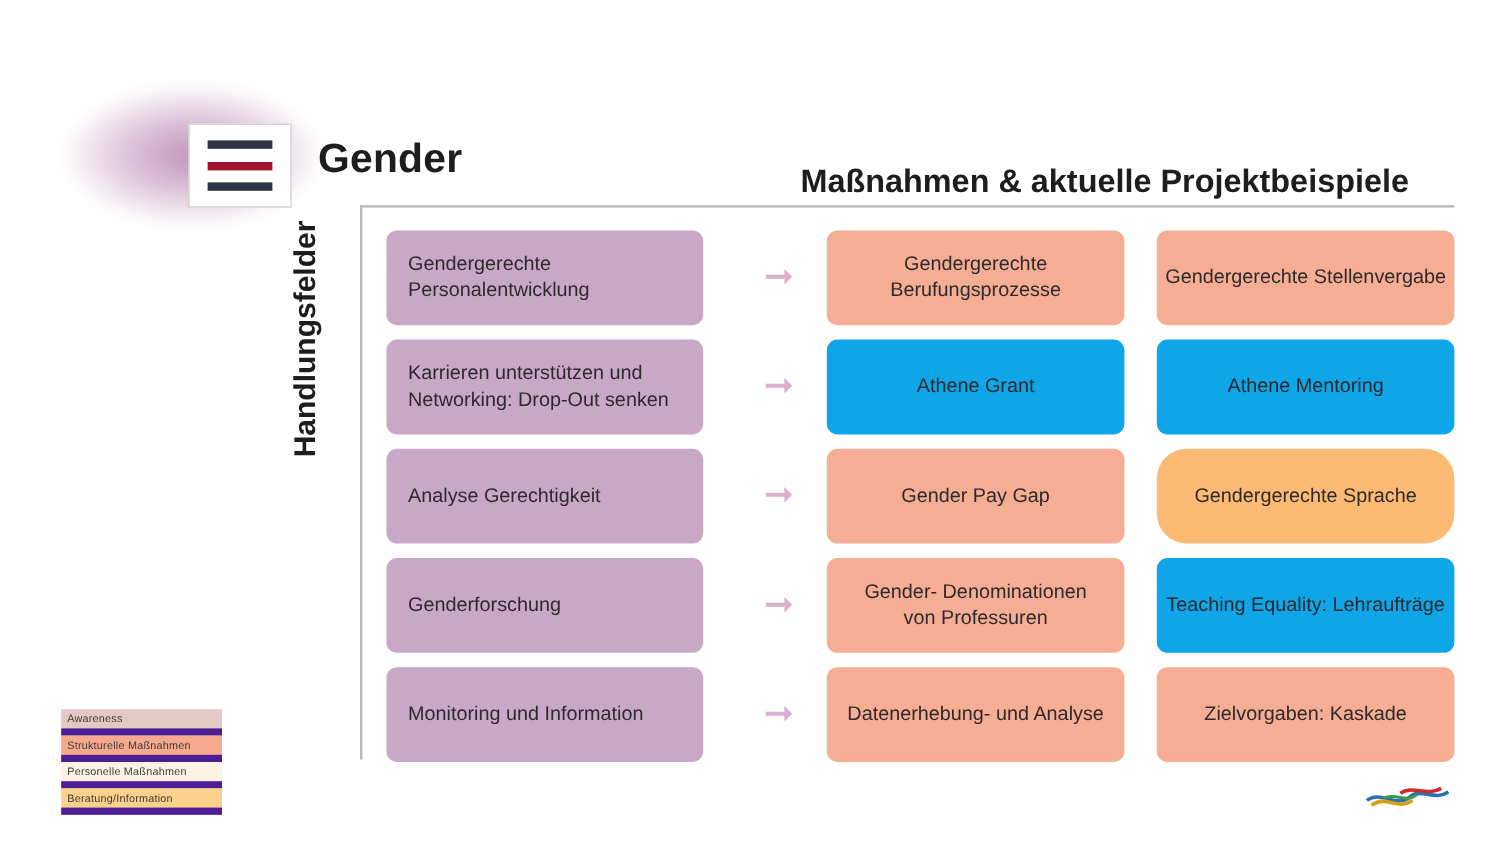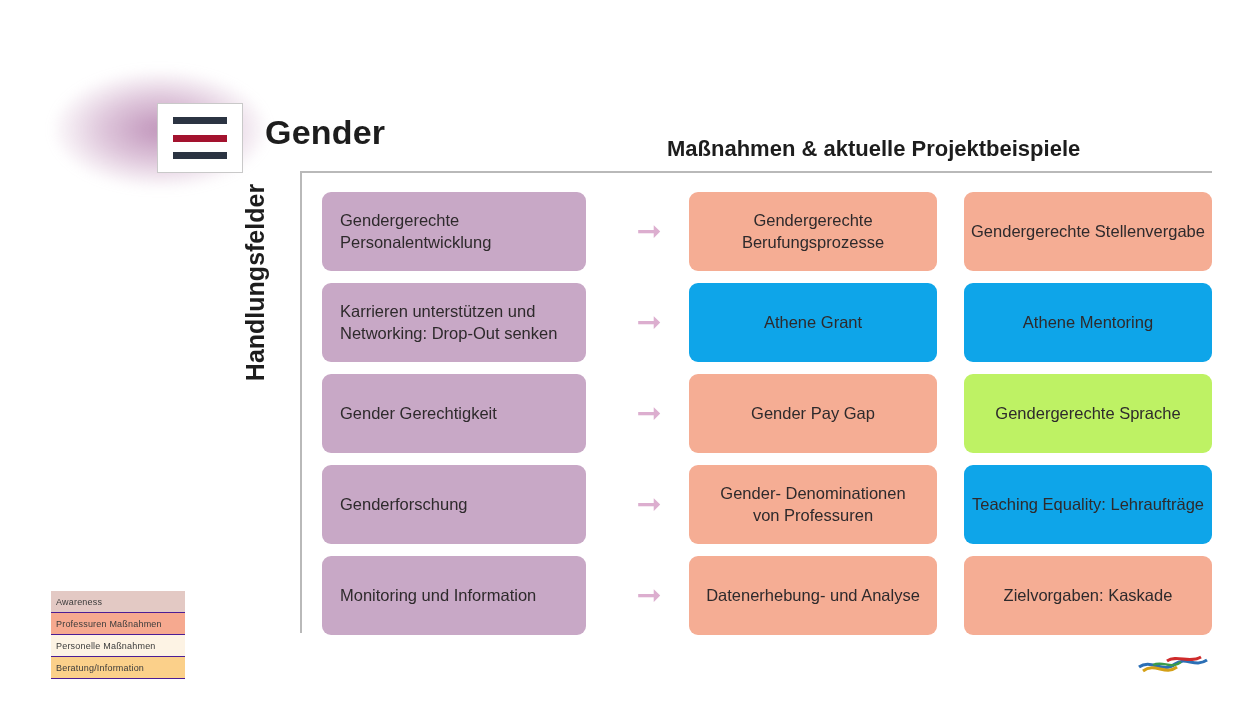--- a/index.html
+++ b/index.html
@@ -72,21 +72,21 @@
     top: 113px;
     font-size: 34px;
     font-weight: bold;
     color: #1d1d1d;
     letter-spacing: .2px;
   }
   .title-right {
     position: absolute;
     left: 630px;
     top: 136px;
-    font-size: 22px;
+    font-size: 27px;
     font-weight: bold;
     color: #1d1d1d;
   }
 
   
   .hrule {
     position: absolute;
     left: 263px;
     top: 171px;
     width: 912px;
@@ -158,21 +158,21 @@
   }
   .cell-b {
     left: 642px;
     width: 248px;
     justify-content: center;
     text-align: center;
     padding: 0 2px;
   }
   .c-salmon { background: #f5ad94; }
   .c-cream  { background: #0ea5e9; }
-  .c-taupe  { background: #bef264; }
+  .c-taupe  { background: #fdba74; border-radius: 25px; }
 
   .arrow {
     position: absolute;
     left: 305px;
     top: 28px;
     width: 44px;
     height: 22px;
     color: #dcaecf;
     font-size: 30px;
     line-height: 22px;
@@ -187,21 +187,21 @@
     top: 591px;
     width: 134px;
   }
   .legend-item {
     height: 22px;
     display: flex;
     align-items: center;
     padding-left: 5px;
     font-size: 9px;
     color: #3b3b3b;
-    border-bottom: 1px solid #4c1d95;
+    border-bottom: 6px solid #4c1d95;
     box-sizing: border-box;
     letter-spacing: .2px;
   }
   .lg-1 { background: #e3c9c4; }
   .lg-2 { background: #f6a98f; }
   .lg-3 { background: #fdf3e4; }
   .lg-4 { background: #fbd08a; }
 
   
   .mark {
@@ -245,21 +245,21 @@
     </div>
 
     <div class="row">
       <div class="cell cell-field">Karrieren unterstützen und Networking: Drop-Out senken</div>
       <div class="arrow">➞</div>
       <div class="cell cell-a c-cream">Athene Grant</div>
       <div class="cell cell-b c-cream">Athene Mentoring</div>
     </div>
 
     <div class="row">
-      <div class="cell cell-field">Gender Gerechtigkeit</div>
+      <div class="cell cell-field">Analyse Gerechtigkeit</div>
       <div class="arrow">➞</div>
       <div class="cell cell-a c-salmon">Gender Pay Gap</div>
       <div class="cell cell-b c-taupe">Gendergerechte Sprache</div>
     </div>
 
     <div class="row">
       <div class="cell cell-field">Genderforschung</div>
       <div class="arrow">➞</div>
       <div class="cell cell-a c-salmon">Gender- Denominationen von Professuren</div>
       <div class="cell cell-b c-cream">Teaching Equality: Lehraufträge</div>
@@ -269,21 +269,21 @@
       <div class="cell cell-field">Monitoring und Information</div>
       <div class="arrow">➞</div>
       <div class="cell cell-a c-salmon">Datenerhebung- und Analyse</div>
       <div class="cell cell-b c-salmon">Zielvorgaben: Kaskade</div>
     </div>
 
   </div>
 
   <div class="legend">
     <div class="legend-item lg-1">Awareness</div>
-    <div class="legend-item lg-2">Professuren Maßnahmen</div>
+    <div class="legend-item lg-2">Strukturelle Maßnahmen</div>
     <div class="legend-item lg-3">Personelle Maßnahmen</div>
     <div class="legend-item lg-4">Beratung/Information</div>
   </div>
 
   <div class="mark">
     <svg width="74" height="26" viewBox="0 0 74 26" xmlns="http://www.w3.org/2000/svg">
       <path d="M2 15 C14 6, 26 22, 38 12 C48 4, 58 16, 70 8" stroke="#2b6fb5" stroke-width="3" fill="none"></path>
       <path d="M6 19 C18 10, 28 24, 40 15" stroke="#d4a017" stroke-width="3" fill="none"></path>
       <path d="M30 9 C40 2, 52 12, 64 5" stroke="#cf2b2b" stroke-width="3" fill="none"></path>
       <path d="M16 13 C26 8, 34 18, 44 10" stroke="#3a9a4a" stroke-width="2.5" fill="none"></path>

